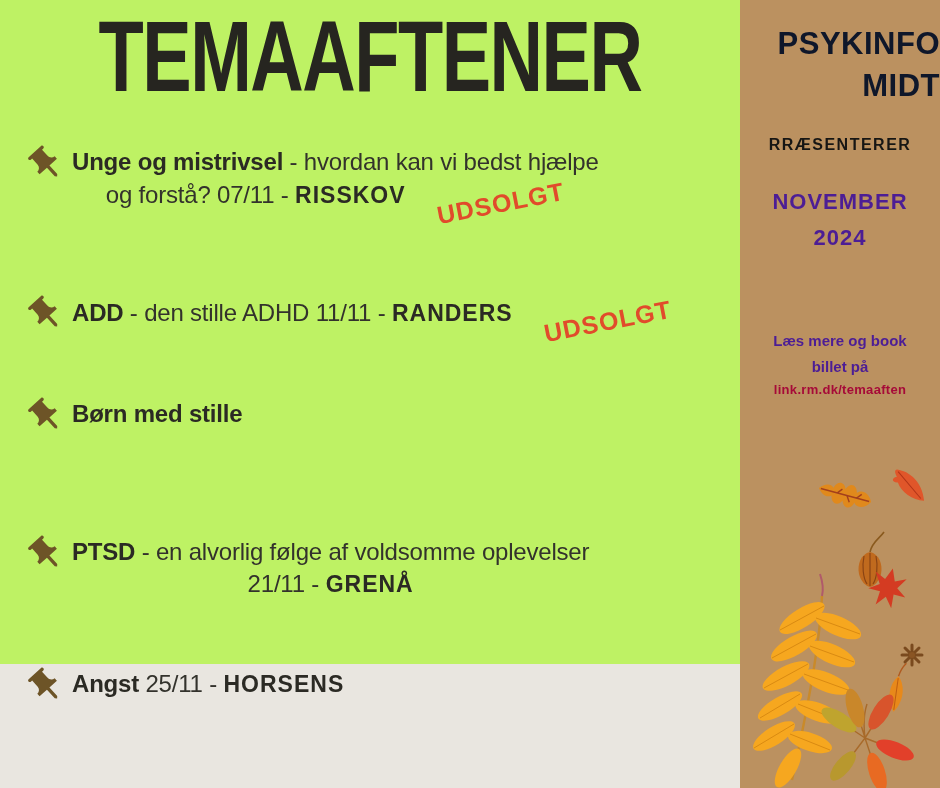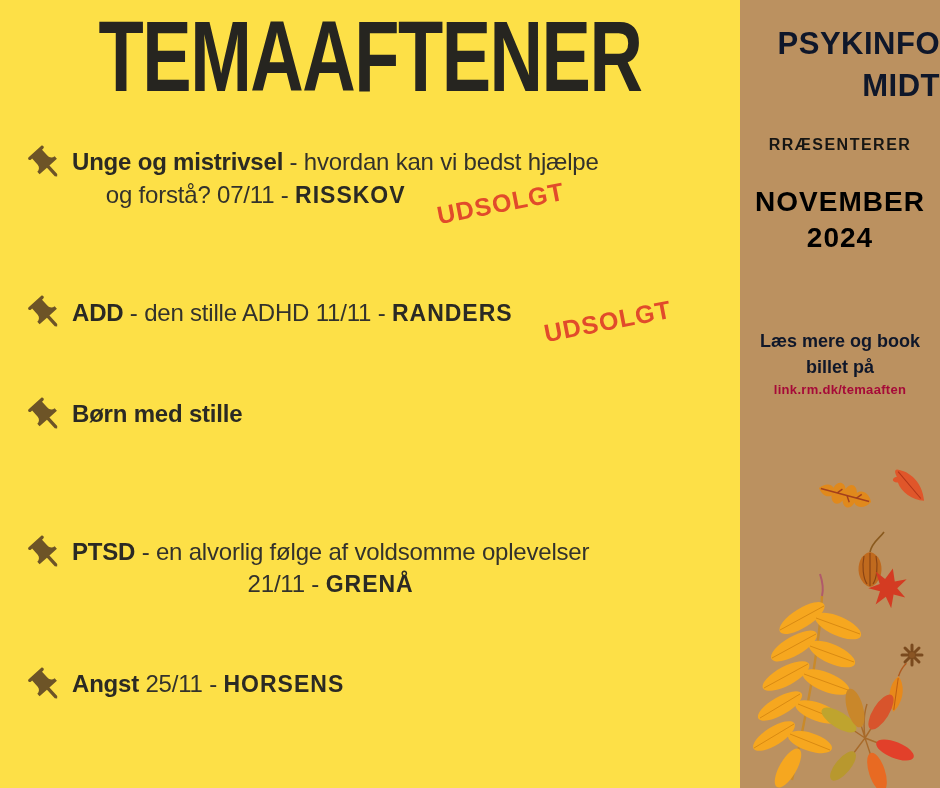--- a/index.html
+++ b/index.html
@@ -5,22 +5,22 @@
   * { margin:0; padding:0; box-sizing:border-box; }
   html,body { width:940px; height:788px; }
   body {
     font-family:"Liberation Sans","DejaVu Sans",sans-serif;
     overflow:hidden;
     display:flex;
     background:#e9e6e0;
   }
   .main {
     position:relative;
-    width:740px; height:788px;
-    background:#fde047;
+    width:740px; height:664px;
+    background:#bef264;
     flex:0 0 740px;
   }
   .poster-title {
     position:absolute; top:6px; left:0; width:740px;
     text-align:center;
     font-size:100px; line-height:1.0;
     font-weight:900;
     color:#262520;
     letter-spacing:-2px;
     transform:scaleX(0.74);
@@ -68,25 +68,25 @@
   .sb-abs { position:absolute; left:0; width:200px; }
   .brand {
     color:#0f172a; font-weight:900;
     font-size:31px; line-height:44px; letter-spacing:0.5px;text-align:right;
   }
   .presents {
     color:#171614; font-weight:bold;
     font-size:16px; letter-spacing:1.5px;
   }
   .month {
-    color:#000000; font-weight:900;
-    font-size:28px; line-height:36px; letter-spacing:1px;text-align:center;
+    color:#4c1d95; font-weight:900;
+    font-size:22px; line-height:36px; letter-spacing:1px;text-align:center;
   }
   .cta {
-    color:#0f172a; font-size:18px; line-height:26px; font-weight:bold;
+    color:#4c1d95; font-size:15px; line-height:26px; font-weight:bold;
   }
   .link {
     color:#a60a38; font-size:13px; font-weight:bold;
     letter-spacing:0.3px;
     cursor:pointer;
   }
   .leaves { position:absolute; left:0; top:428px; width:200px; height:360px; }
 </style>
 </head>
 <body>

